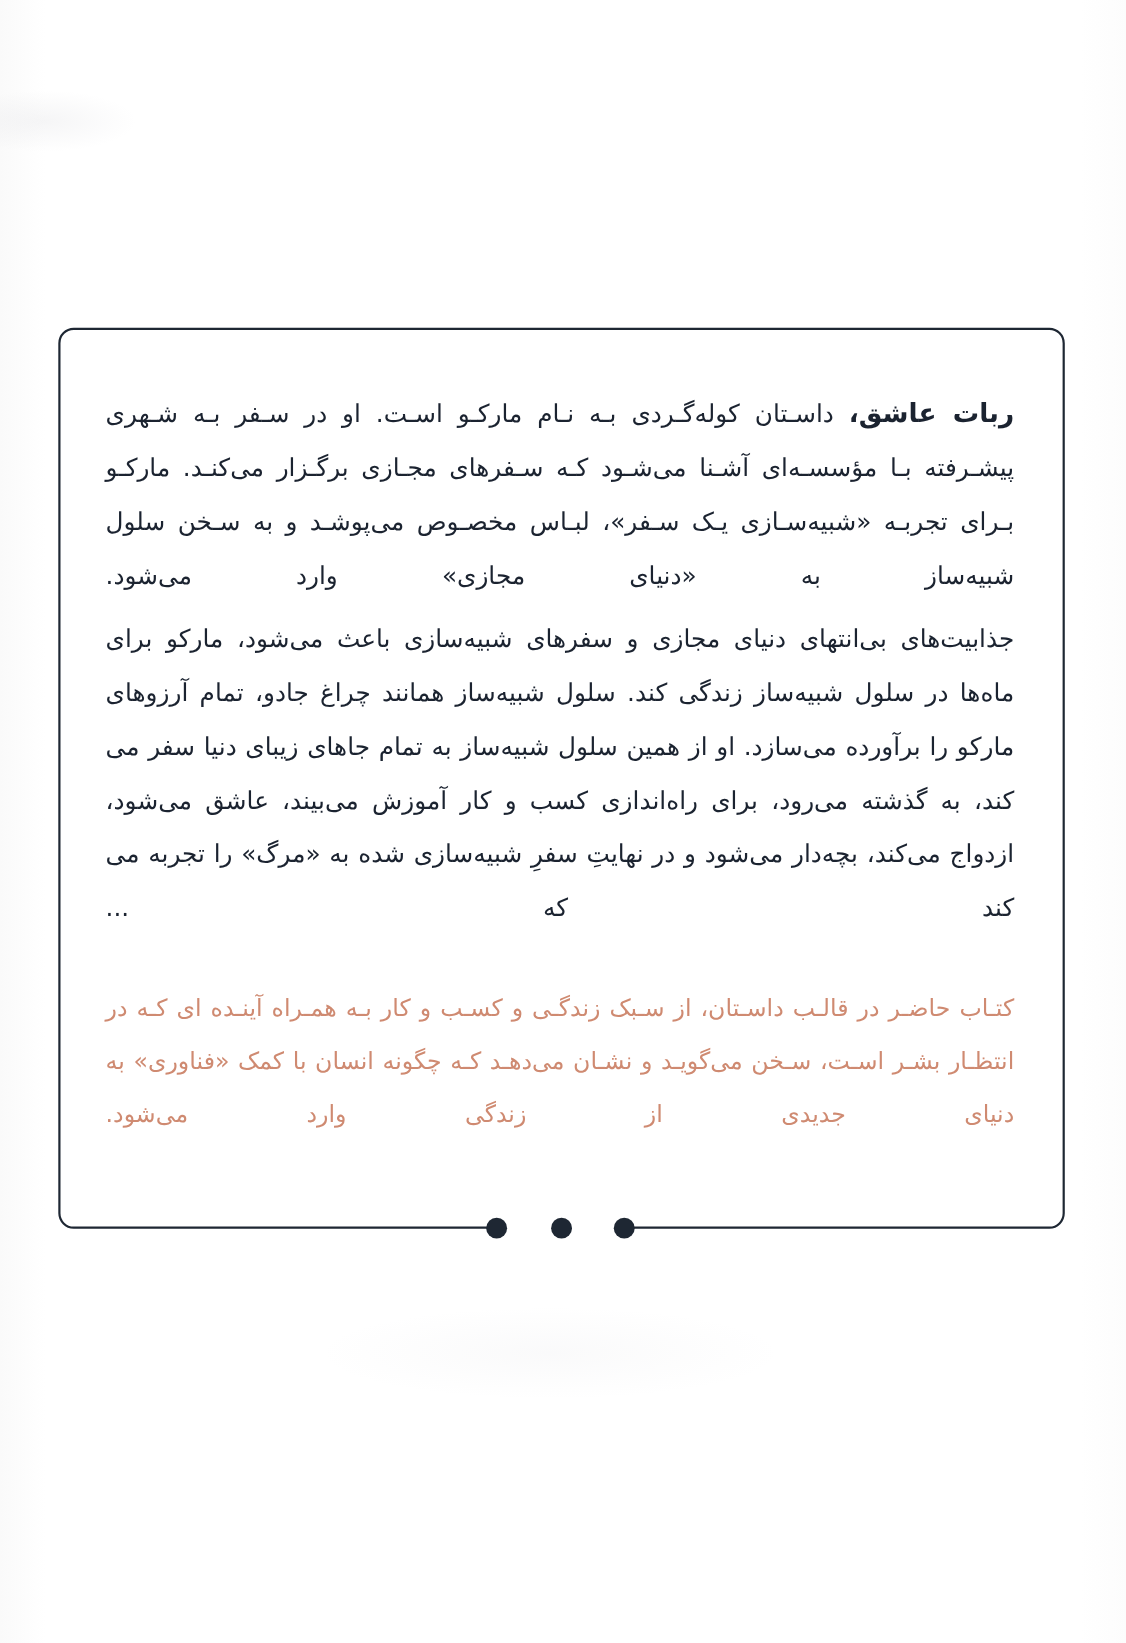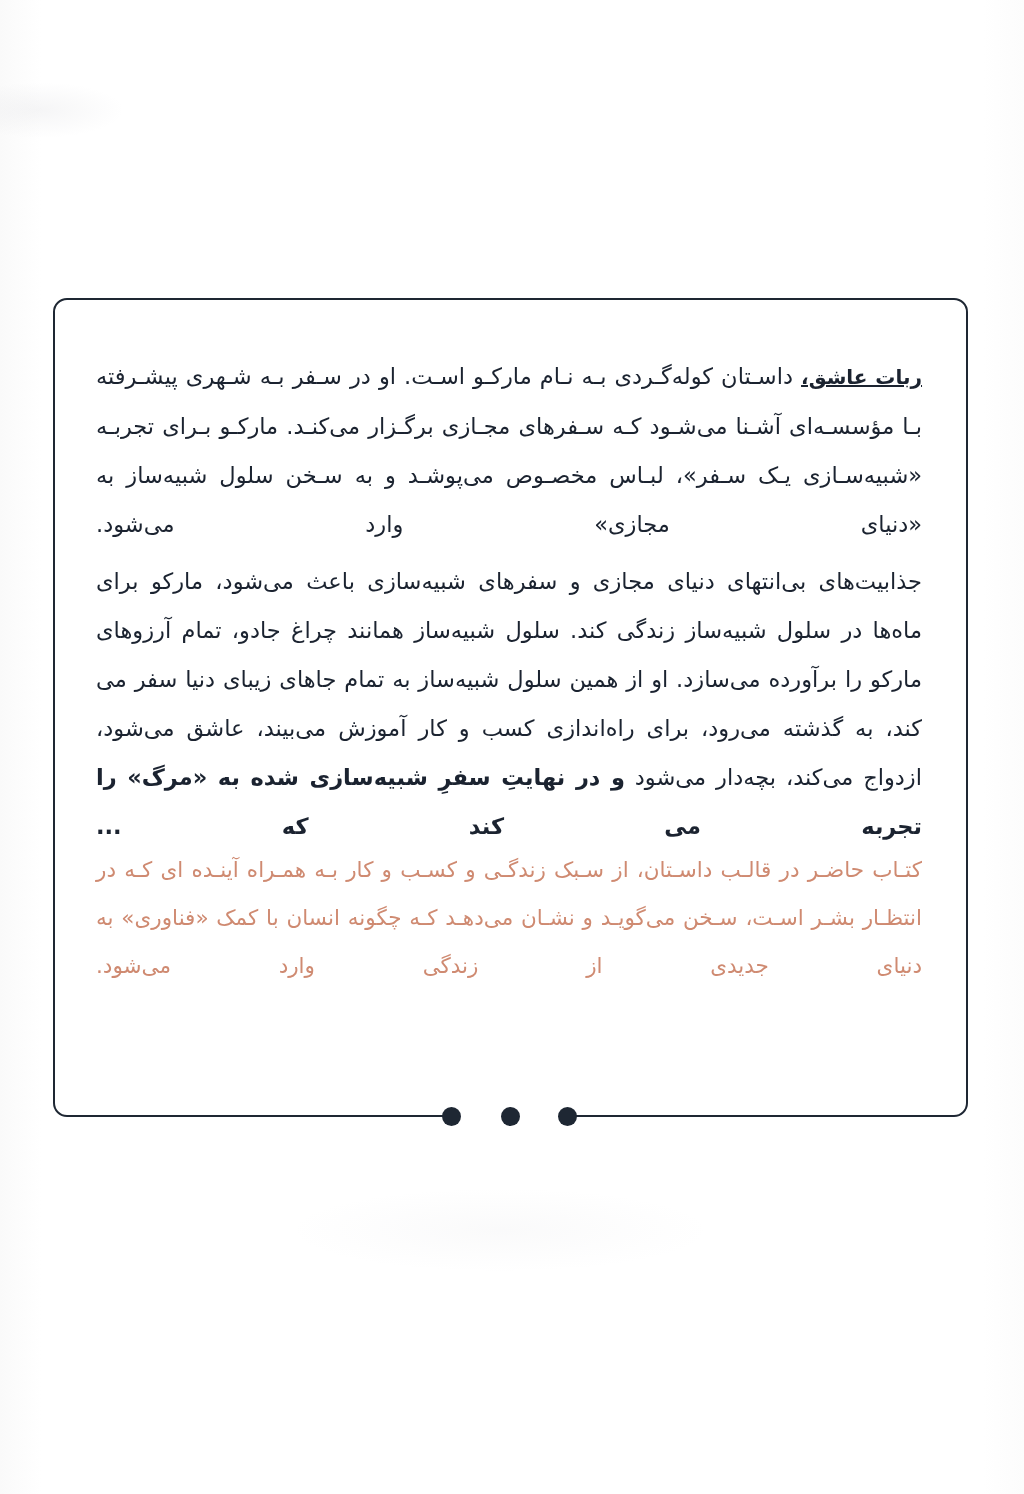--- a/index.html
+++ b/index.html
@@ -80,37 +80,36 @@
     margin: 0 0 2px 0;
     color: #1b2330;
     font-size: 22.5px;
     line-height: 49px;
     font-family: "DejaVu Sans", "Liberation Sans", sans-serif;
     letter-spacing: 0;
   }
   .para.p2 { margin-top: 8px; }
   .para .lead {
     font-weight: bold;
-    font-size: 20px;
-    text-decoration: underline;
+    font-size: 24px;
   }
   .para .emph {
-    font-weight: bold;
+    font-weight: normal;
   }
   .para-orange {
     margin: 0;
     color: #cf8a71;
     font-size: 21.5px;
     line-height: 48px;
     font-family: "DejaVu Sans", "Liberation Sans", sans-serif;
   }
   .blurb-orange {
     position: absolute;
     left: 96px;
-    top: 846px;
+    top: 894px;
     width: 826px;
     direction: rtl;
     text-align: justify;
     text-align-last: justify;
   }
 </style>
 </head>
 <body style="background: rgb(255, 255, 255);">
 
 <div class="page-sheet">

